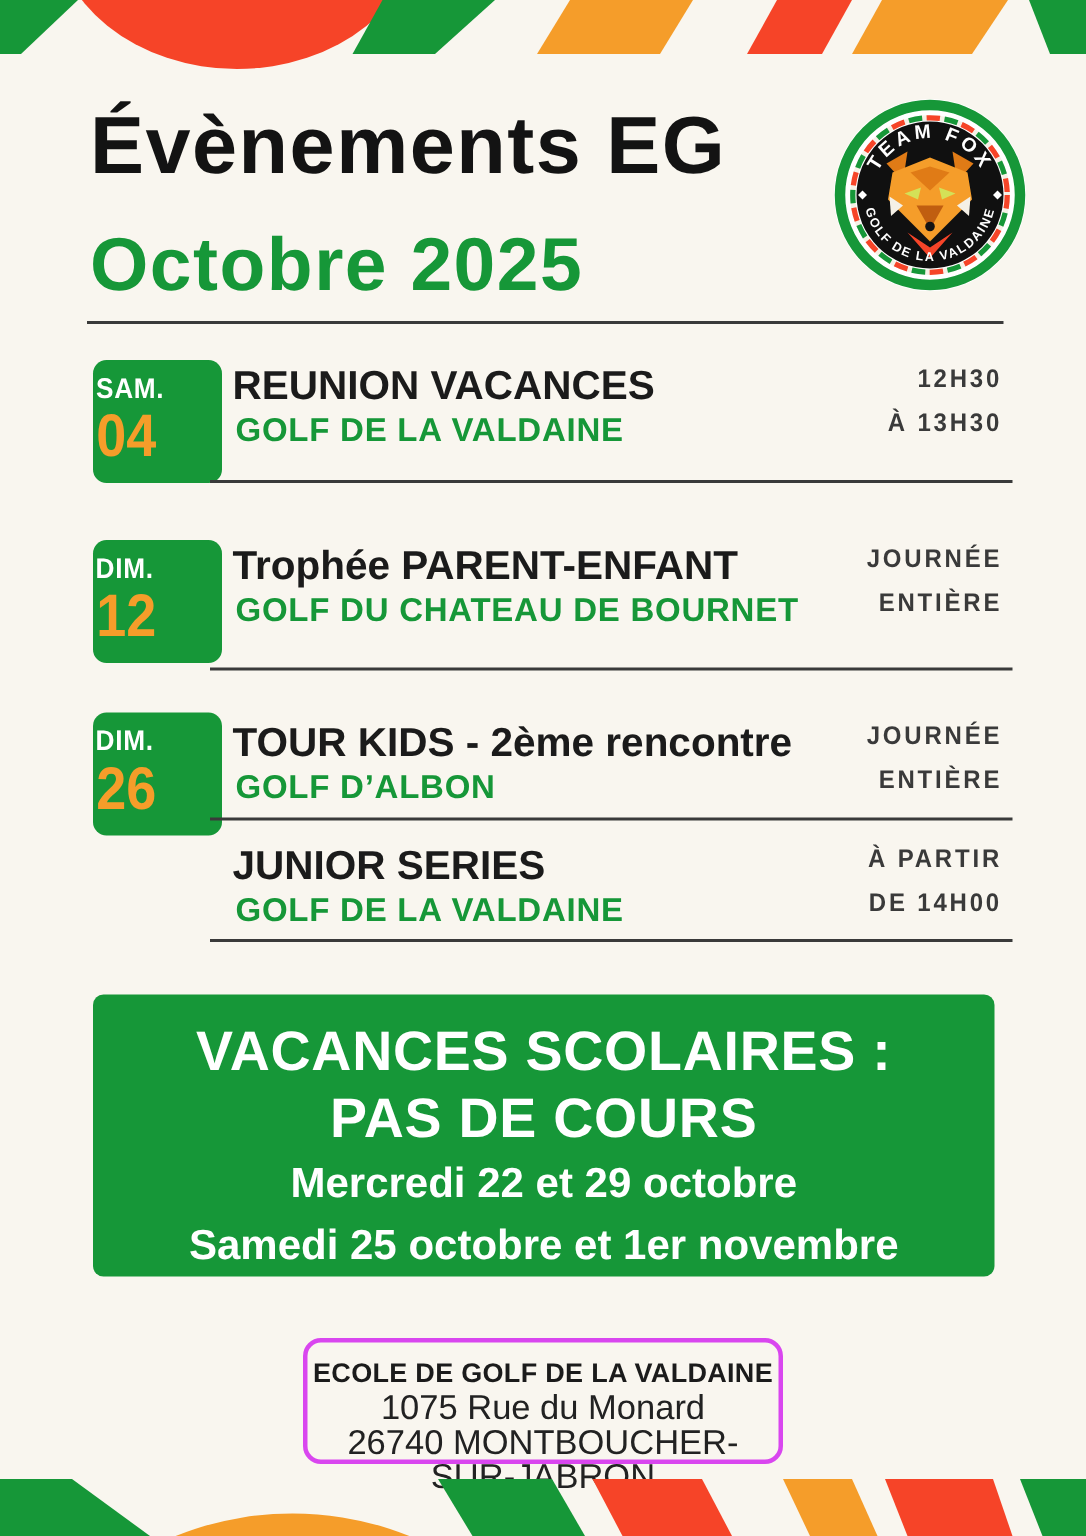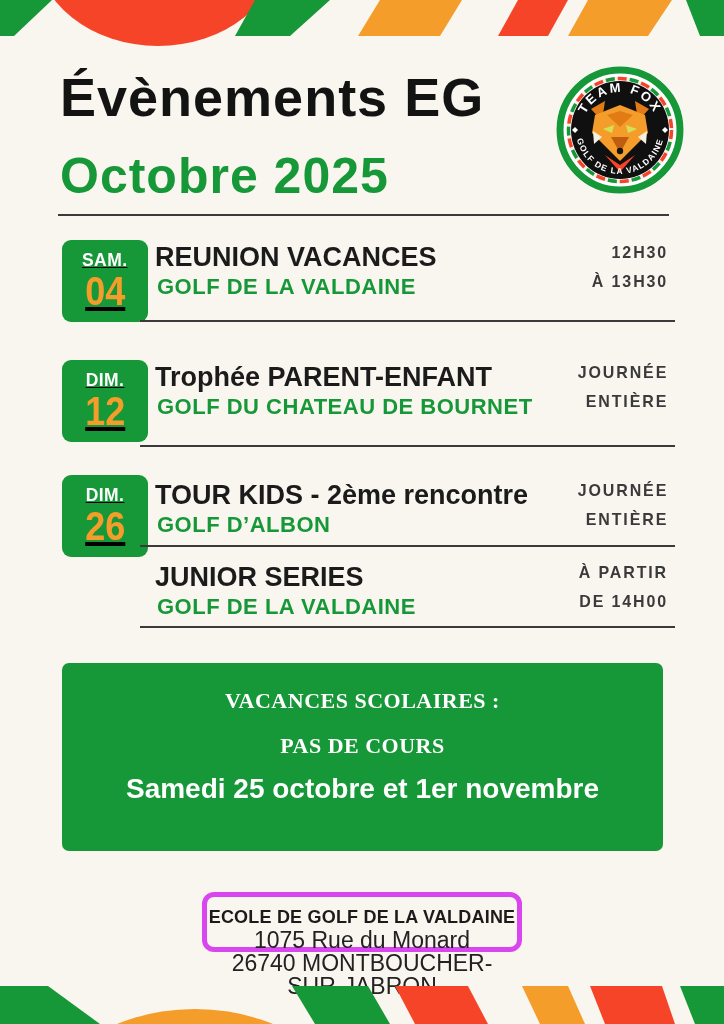--- a/index.html
+++ b/index.html
@@ -20,21 +20,21 @@
   .title-line2 {
     left:60px; top:130px; font-size:50px; font-weight:800;
     color:#169738; letter-spacing:1px; line-height:54px;margin-top:19px;
   }
   .top-divider { left:58px; top:214px; width:611px; height:2px; background:#3a3a3a; }
 
   
   .datebox {
     left:62px; width:86px; height:82px;
     background:#169738; border-radius:9px;
-    display:flex; flex-direction:column; align-items:center; justify-content:center;text-decoration:underline;
+    display:flex; flex-direction:column; align-items:flex-start; justify-content:center;
   }
   .datebox .day {
     color:#ffffff; font-size:19px; font-weight:800; letter-spacing:.5px;
     transform:scaleX(.92); line-height:20px;
   }
   .datebox .num {
     color:#f59d2a; font-size:40px; font-weight:800; line-height:42px;
     transform:scaleX(.9);
   }
   .etitle { left:155px; font-size:27px; font-weight:800; color:#1b1b1b; line-height:30px; white-space:nowrap; }
@@ -45,27 +45,27 @@
     transform:scaleX(.94); transform-origin:right top; white-space:nowrap;
   }
   .sep { left:140px; width:535px; height:2px; background:#3a3a3a; }
 
   
   .banner {
     left:62px; top:663px; width:601px; height:188px;
     background:#169738; border-radius:7px; color:#ffffff;
     text-align:center; padding-top:15px;
   }
-  .banner .b-big   { font-size:22px; font-weight:800; line-height:45px; letter-spacing:.5px;font-family:Liberation Serif, serif; }
+  .banner .b-big   { font-size:37px; font-weight:800; line-height:45px; letter-spacing:.5px; }
   .banner .b-small { font-size:28px; font-weight:800; line-height:41px; }
 
   
   .addrbox {
-    left:202px; top:892px; width:320px; height:60px;
-    border:5px solid #d946ef; border-radius:12px;
+    left:202px; top:892px; width:320px; height:84px;
+    border:3px solid #d946ef; border-radius:12px;
     text-align:center; padding-top:8px; background:transparent;
   }
   .addrbox .a-name { font-size:18px; font-weight:800; color:#1b1b1b; line-height:24px; letter-spacing:.2px; }
   .addrbox .a-line { font-size:23px; font-weight:400; color:#222222; line-height:23px; }
 
   
   .stripes-top    { left:0; top:0; }
   .stripes-bottom { left:0; top:984px; }
 
   .logo { left:555px; top:65px; }
@@ -165,20 +165,21 @@
 <div class="abs eloc" style="top:594px">GOLF DE LA VALDAINE</div>
 <div class="abs etime" style="top:558px">
   <div>À PARTIR</div>
   <div>DE 14H00</div>
 </div>
 <div class="abs sep" style="top:626px"></div>
 
 <div class="abs banner">
   <div class="b-big">VACANCES SCOLAIRES :</div>
   <div class="b-big">PAS DE COURS</div>
+  <div class="b-small">Mercredi 22 et 29 octobre</div>
   <div class="b-small">Samedi 25 octobre et 1er novembre</div>
 </div>
 
 <div class="abs addrbox">
   <div class="a-name">ECOLE DE GOLF DE LA VALDAINE</div>
   <div class="a-line">1075 Rue du Monard</div>
   <div class="a-line">26740 MONTBOUCHER-SUR-JABRON</div>
 </div>
 
 <svg class="abs stripes-bottom" width="724" height="40" viewBox="0 0 724 40">

